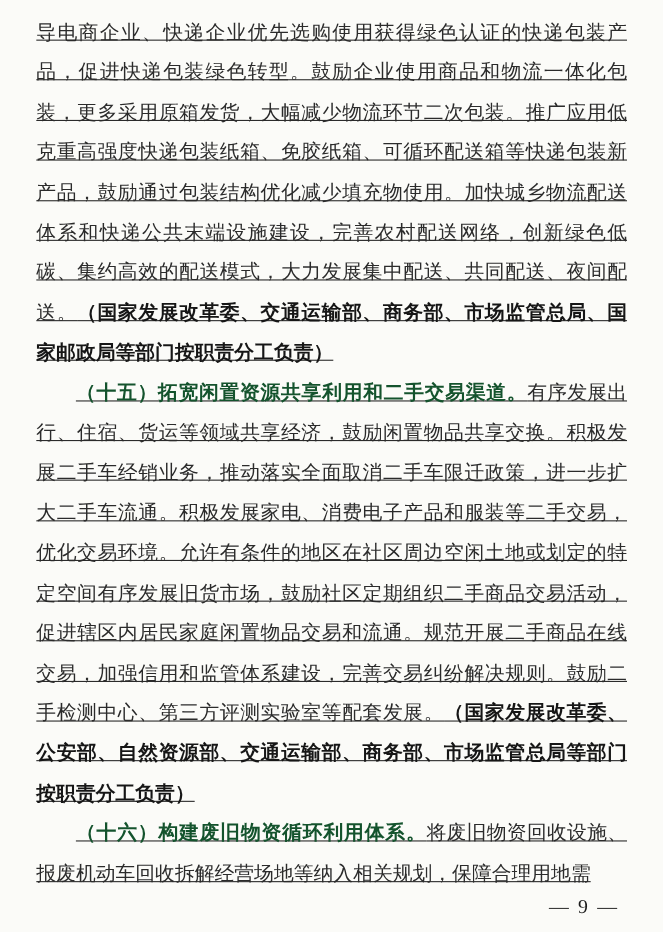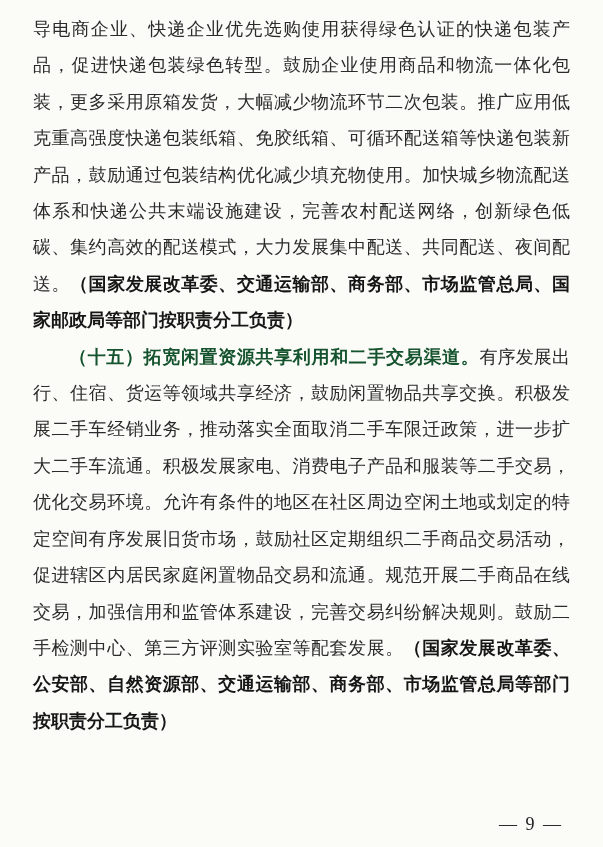--- a/index.html
+++ b/index.html
@@ -15,20 +15,21 @@
     box-sizing: border-box;
     width: 603px;
     height: 761px;
     padding: 11px 33px 0 33px;
     font-family: "Liberation Serif", "DejaVu Serif", serif;
     font-size: 18px;
     line-height: 36.4px;
     color: #2b2b2b;
     text-align: justify;
     text-justify: inter-ideograph;
+    text-decoration: underline;
   }
   p.para {
     margin: 0;
     padding: 0;
   }
   p.para.indent {
     text-indent: 2em;
   }
   .seg-normal {
     font-weight: 400;
@@ -56,16 +57,17 @@
 </style>
 </head>
 <body>
 
 <div class="page">
 
   <p class="para"><span class="seg-normal">导电商企业、快递企业优先选购使用获得绿色认证的快递包装产品，促进快递包装绿色转型。鼓励企业使用商品和物流一体化包装，更多采用原箱发货，大幅减少物流环节二次包装。推广应用低克重高强度快递包装纸箱、免胶纸箱、可循环配送箱等快递包装新产品，鼓励通过包装结构优化减少填充物使用。加快城乡物流配送体系和快递公共末端设施建设，完善农村配送网络，创新绿色低碳、集约高效的配送模式，大力发展集中配送、共同配送、夜间配送。</span><span class="seg-kai">（国家发展改革委、交通运输部、商务部、市场监管总局、国家邮政局等部门按职责分工负责）</span></p>
 
   <p class="para indent"><span class="seg-hei">（十五）拓宽闲置资源共享利用和二手交易渠道。</span><span class="seg-normal">有序发展出行、住宿、货运等领域共享经济，鼓励闲置物品共享交换。积极发展二手车经销业务，推动落实全面取消二手车限迁政策，进一步扩大二手车流通。积极发展家电、消费电子产品和服装等二手交易，优化交易环境。允许有条件的地区在社区周边空闲土地或划定的特定空间有序发展旧货市场，鼓励社区定期组织二手商品交易活动，促进辖区内居民家庭闲置物品交易和流通。规范开展二手商品在线交易，加强信用和监管体系建设，完善交易纠纷解决规则。鼓励二手检测中心、第三方评测实验室等配套发展。</span><span class="seg-kai">（国家发展改革委、公安部、自然资源部、交通运输部、商务部、市场监管总局等部门按职责分工负责）</span></p>
 
+  <p class="para indent"><span class="seg-hei">（十六）构建废旧物资循环利用体系。</span><span class="seg-normal">将废旧物资回收设施、报废机动车回收拆解经营场地等纳入相关规划，保障合理用地需</span></p>
 
   <div class="footer-pagenum">— 9 —</div>
 
 </div>
 
 </body></html>

